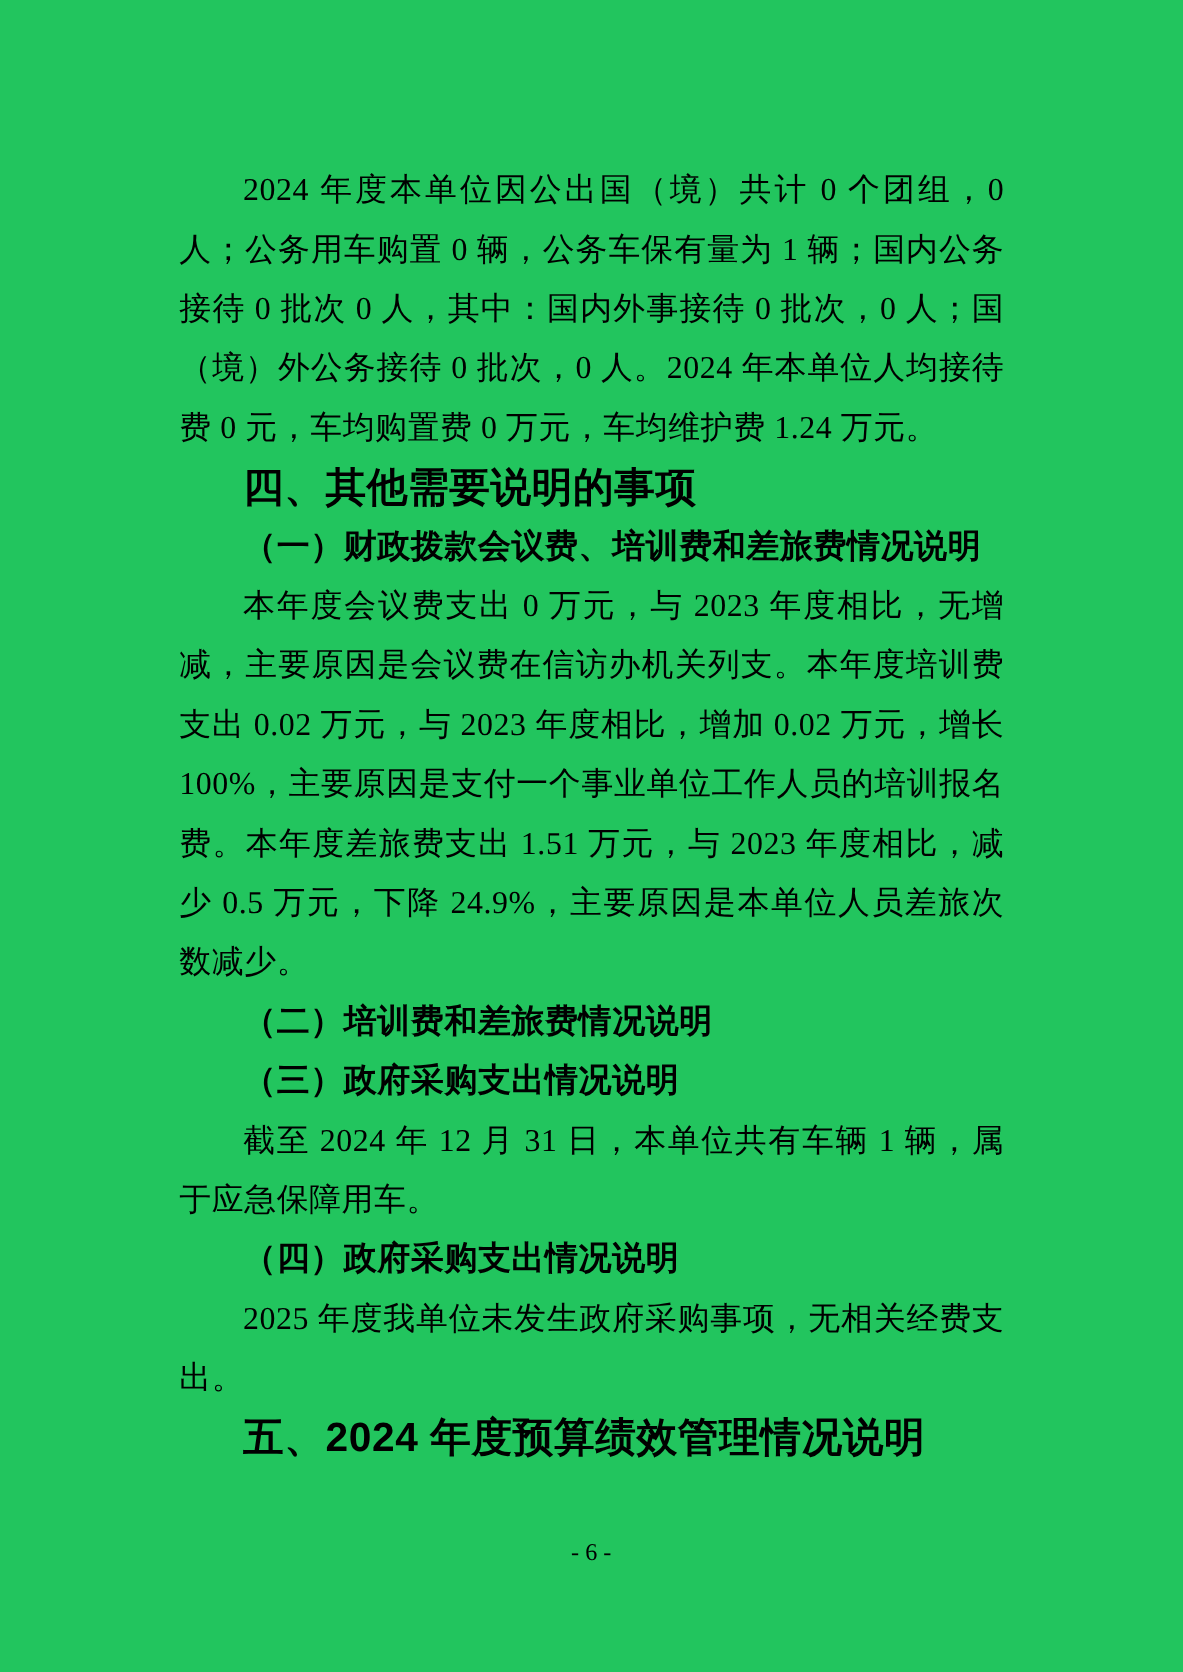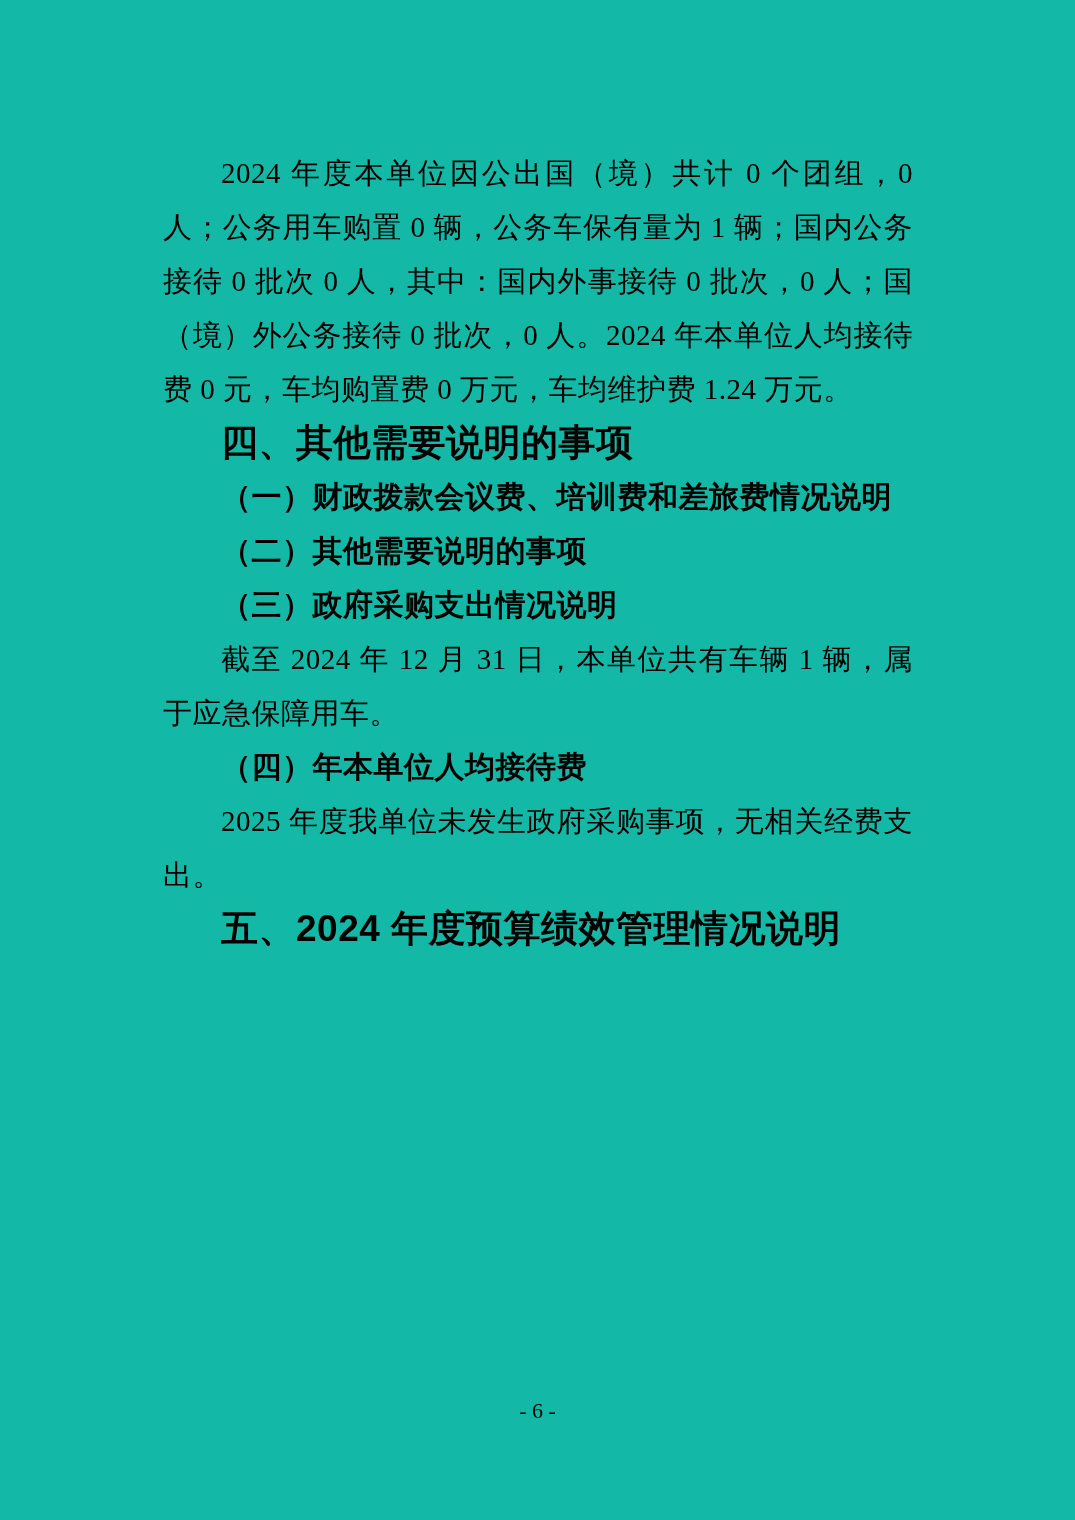--- a/index.html
+++ b/index.html
@@ -4,21 +4,21 @@
 <style>
   html, body {
     margin: 0;
     padding: 0;
     background: #ffffff;
   }
   .page {
     position: relative;
     width: 1075px;
     height: 1520px;
-    background: #14b8a6;
+    background: #22c55e;
     color: #000000;
     font-family: "Liberation Serif", serif;
     overflow: hidden;
   }
   .content {
     position: absolute;
     left: 163px;
     top: 146px;
     width: 750px;
   }
@@ -65,29 +65,30 @@
 <body>
 
 <div class="page">
   <div class="content">
     <p class="para">2024 年度本单位因公出国（境）共计 0 个团组，0 人；公务用车购置 0 辆，公务车保有量为 1 辆；国内公务接待 0 批次 0 人，其中：国内外事接待 0 批次，0 人；国（境）外公务接待 0 批次，0 人。2024 年本单位人均接待费 0 元，车均购置费 0 万元，车均维护费 1.24 万元。</p>
 
     <p class="heading-black">四、其他需要说明的事项</p>
 
     <p class="heading-kai">（一）财政拨款会议费、培训费和差旅费情况说明</p>
 
+    <p class="para">本年度会议费支出 0 万元，与 2023 年度相比，无增减，主要原因是会议费在信访办机关列支。本年度培训费支出 0.02 万元，与 2023 年度相比，增加 0.02 万元，增长 100%，主要原因是支付一个事业单位工作人员的培训报名费。本年度差旅费支出 1.51 万元，与 2023 年度相比，减少 0.5 万元，下降 24.9%，主要原因是本单位人员差旅次数减少。</p>
 
-    <p class="heading-kai">（二）其他需要说明的事项</p>
+    <p class="heading-kai">（二）培训费和差旅费情况说明</p>
 
 
     <p class="heading-kai">（三）政府采购支出情况说明</p>
 
     <p class="para">截至 2024 年 12 月 31 日，本单位共有车辆 1 辆，属于应急保障用车。</p>
 
-    <p class="heading-kai">（四）年本单位人均接待费</p>
+    <p class="heading-kai">（四）政府采购支出情况说明</p>
 
     <p class="para">2025 年度我单位未发生政府采购事项，无相关经费支出。</p>
 
     <p class="heading-black">五、2024 年度预算绩效管理情况说明</p>
   </div>
 
   <div class="footer">- 6 -</div>
 </div>
 
 </body></html>

